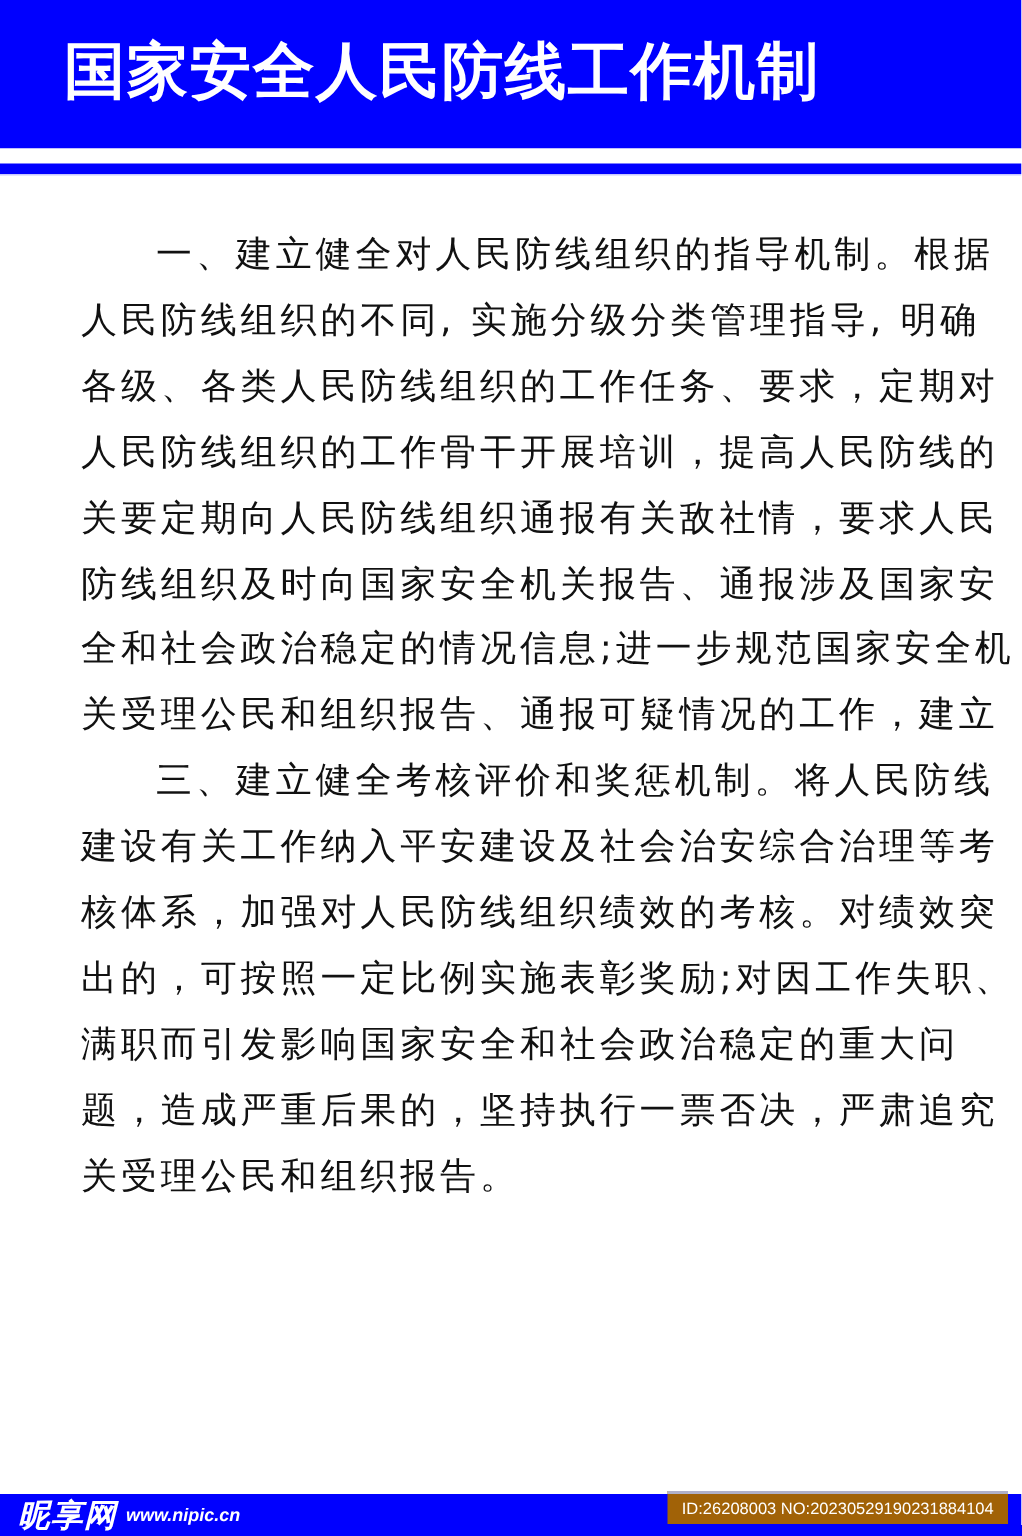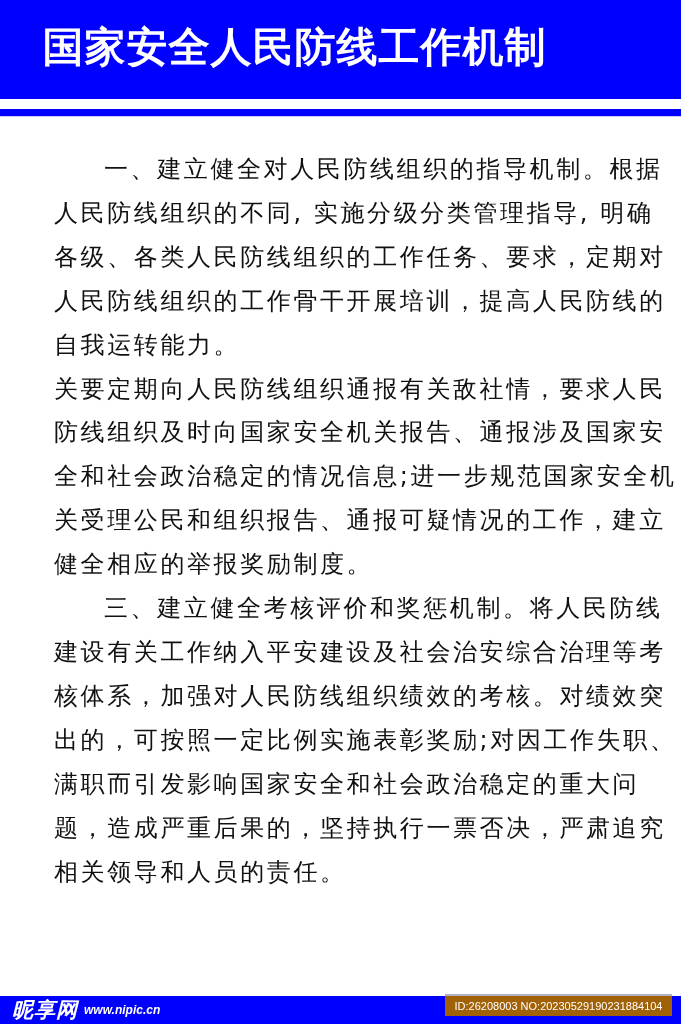--- a/index.html
+++ b/index.html
@@ -57,37 +57,35 @@
 <div class="stripe-white"></div>
 <div class="stripe-blue"></div>
 <div class="stripe-thin"></div>
 
 <div class="content">
   <p class="para">
     <span class="line indent">一、建立健全对人民防线组织的指导机制。根据</span>
     <span class="line">人民防线组织的不同, 实施分级分类管理指导, 明确</span>
     <span class="line">各级、各类人民防线组织的工作任务、要求，定期对</span>
     <span class="line">人民防线组织的工作骨干开展培训，提高人民防线的</span>
-    <span class="line">自我运转能力。</span>
   </p>
   <p class="para">
     <span class="line">关要定期向人民防线组织通报有关敌社情，要求人民</span>
     <span class="line">防线组织及时向国家安全机关报告、通报涉及国家安</span>
     <span class="line">全和社会政治稳定的情况信息;进一步规范国家安全机</span>
     <span class="line">关受理公民和组织报告、通报可疑情况的工作，建立</span>
-    <span class="line">健全相应的举报奖励制度。</span>
   </p>
   <p class="para">
     <span class="line indent">三、建立健全考核评价和奖惩机制。将人民防线</span>
     <span class="line">建设有关工作纳入平安建设及社会治安综合治理等考</span>
     <span class="line">核体系，加强对人民防线组织绩效的考核。对绩效突</span>
     <span class="line">出的，可按照一定比例实施表彰奖励;对因工作失职、</span>
     <span class="line">满职而引发影响国家安全和社会政治稳定的重大问</span>
     <span class="line">题，造成严重后果的，坚持执行一票否决，严肃追究</span>
-    <span class="line">相关领导和人员的责任。</span>
+    <span class="line">关受理公民和组织报告。</span>
   </p>
 </div>
 
 <div class="footer"></div>
 <div class="logo">
   <span class="logo-cn">昵享网</span>
   <span class="logo-url">www.nipic.cn</span>
 </div>
 <div class="idbox">ID:26208003 NO:20230529190231884104</div>
 

